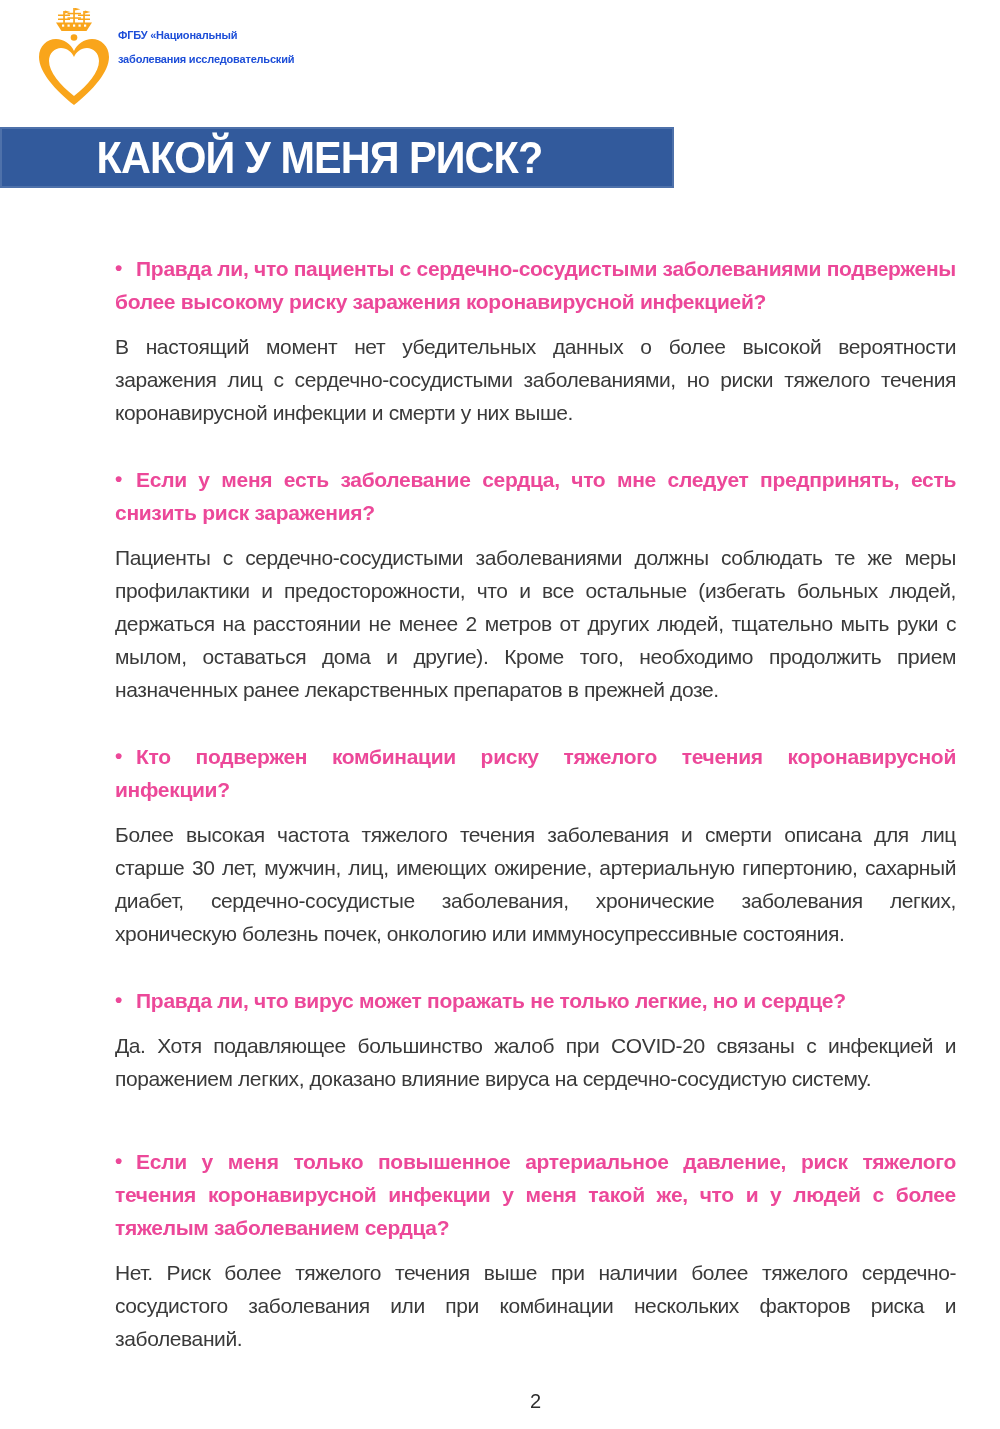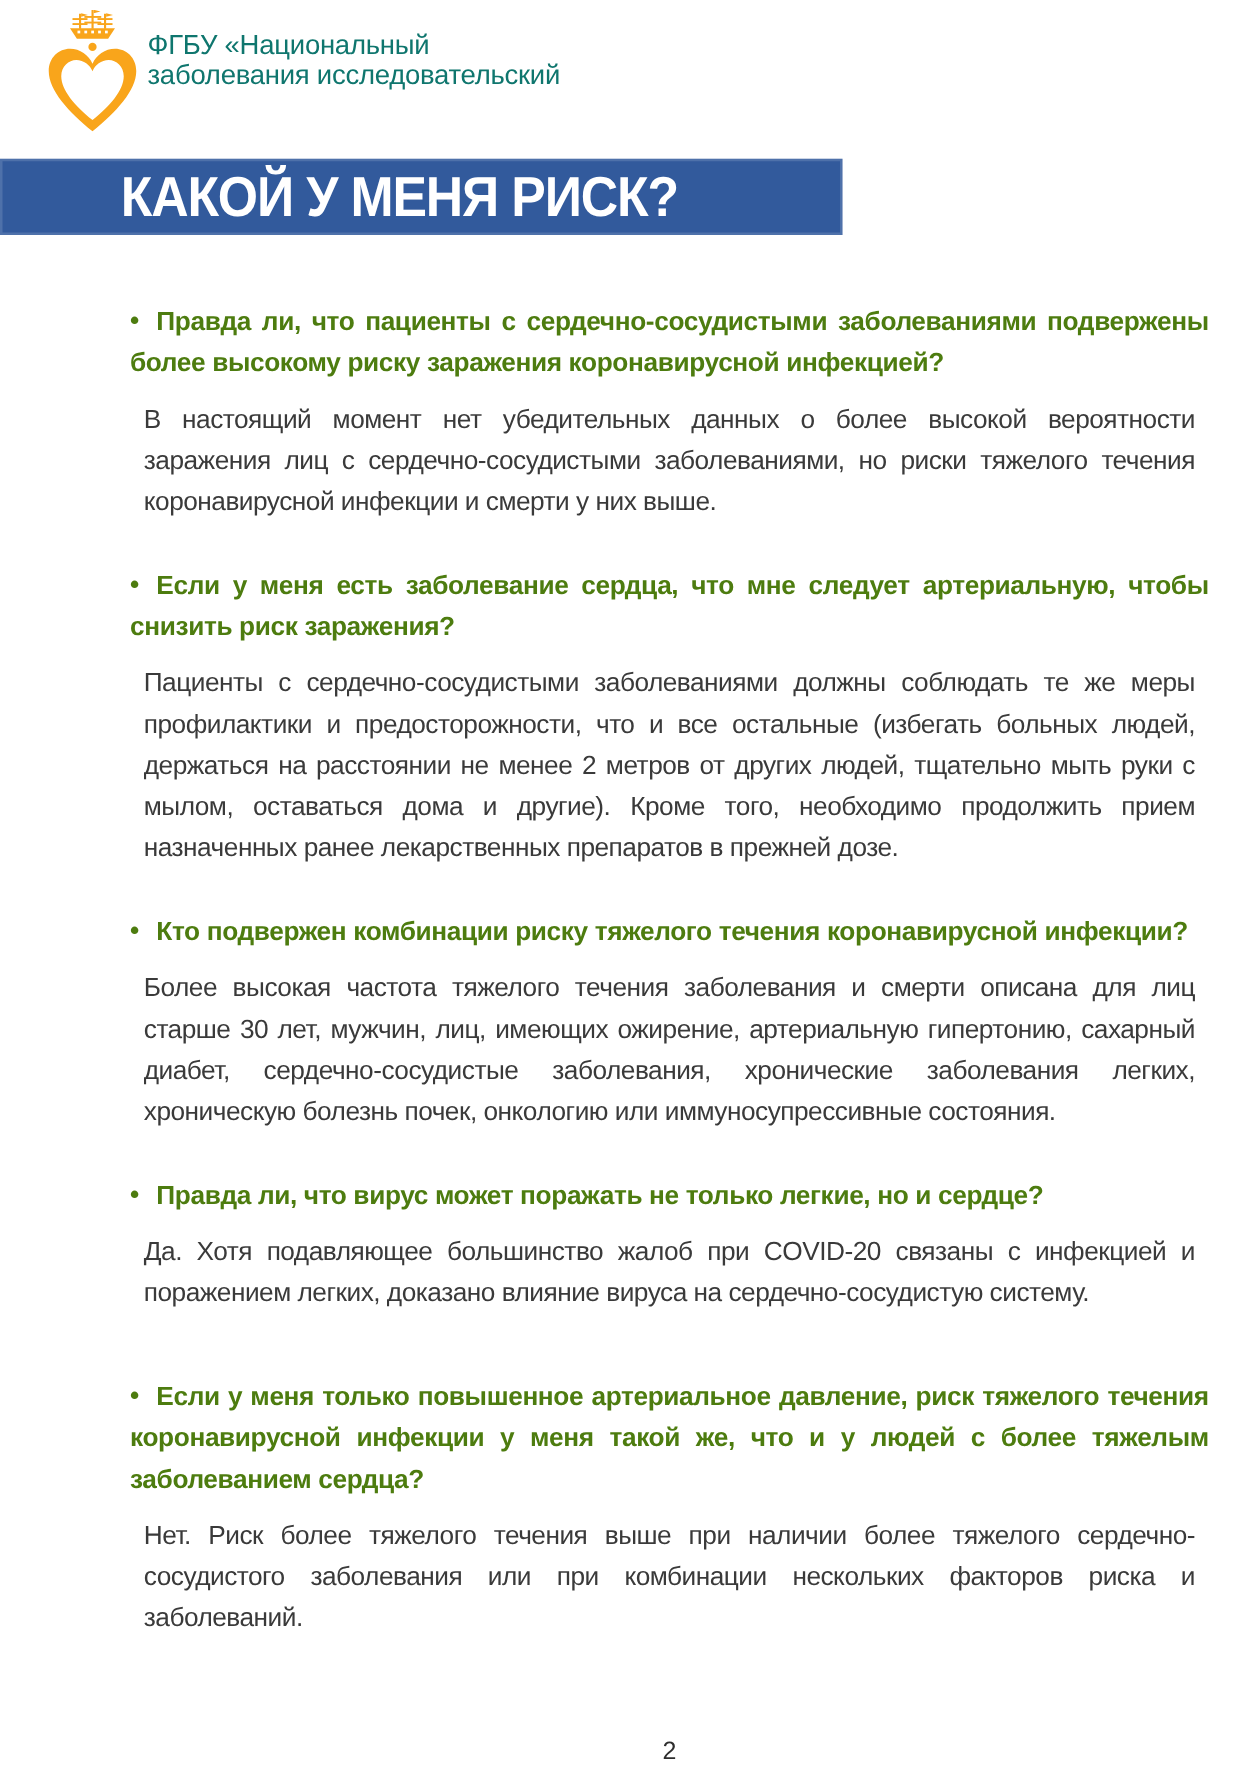--- a/index.html
+++ b/index.html
@@ -13,25 +13,26 @@
   }
   
   .logo-icon{
     position:absolute;
     left:35px; top:8px;
     width:78px; height:100px;
   }
   .logo-text{
     position:absolute;
     left:118px; top:24px;
-    font-size:22px;
+    font-size:11px;
     line-height:23.5px;
-    color:#0f766e;
+    color:#1d4ed8;
     letter-spacing:-0.2px;
     white-space:nowrap;
+    font-weight:bold;
   }
   
   .banner{
     position:absolute;
     left:0; top:127px;
     width:674px; height:61px;
     background:#325A9C;
     box-shadow:inset 0 0 0 2px rgba(255,255,255,0.14);
   }
   .banner .title{
@@ -48,25 +49,25 @@
   }
   
   .content{
     position:absolute;
     left:103px; top:240px;
     width:865px;
   }
   .qa-block{margin:0 0 34px 0;}
   .qa-block.gap-lg{margin-top:50px;}
   .question{
-    margin:1px;
+    margin:12px;
     font-size:21px;
     line-height:33px;
     font-weight:700;
-    color:#4d7c0f;
+    color:#ec4899;
     text-align:justify;
     letter-spacing:-0.3px;
   }
   .question .bullet{
     display:inline-block;
     margin-right:14px;
     transform:translateY(-1px);
   }
   .answer{
     margin:12px;
@@ -138,21 +139,21 @@
   </div>
 
   <div class="content">
 
     <div class="qa-block">
       <p class="question"><span class="bullet">•</span><span>Правда ли, что пациенты с сердечно-сосудистыми заболеваниями подвержены более высокому риску заражения коронавирусной инфекцией?</span></p>
       <p class="answer">В настоящий момент нет убедительных данных о более высокой вероятности заражения лиц с сердечно-сосудистыми заболеваниями, но риски тяжелого течения коронавирусной инфекции и смерти у них выше.</p>
     </div>
 
     <div class="qa-block">
-      <p class="question"><span class="bullet">•</span><span>Если у меня есть заболевание сердца, что мне следует артериальную, чтобы снизить риск заражения?</span></p>
+      <p class="question"><span class="bullet">•</span><span>Если у меня есть заболевание сердца, что мне следует предпринять, есть снизить риск заражения?</span></p>
       <p class="answer">Пациенты с сердечно-сосудистыми заболеваниями должны соблюдать те же меры профилактики и предосторожности, что и все остальные (избегать больных людей, держаться на расстоянии не менее 2 метров от других людей, тщательно мыть руки с мылом, оставаться дома и другие).  Кроме того, необходимо продолжить прием назначенных ранее лекарственных препаратов в прежней дозе.</p>
     </div>
 
     <div class="qa-block">
       <p class="question"><span class="bullet">•</span><span>Кто подвержен комбинации риску тяжелого течения коронавирусной инфекции?</span></p>
       <p class="answer">Более высокая частота тяжелого течения заболевания и смерти описана для лиц старше 30 лет, мужчин, лиц, имеющих ожирение, артериальную гипертонию, сахарный диабет, сердечно-сосудистые заболевания, хронические заболевания легких, хроническую болезнь почек, онкологию или иммуносупрессивные состояния.</p>
     </div>
 
     <div class="qa-block">
       <p class="question"><span class="bullet">•</span><span>Правда ли, что вирус может поражать не только легкие, но и сердце?</span></p>

